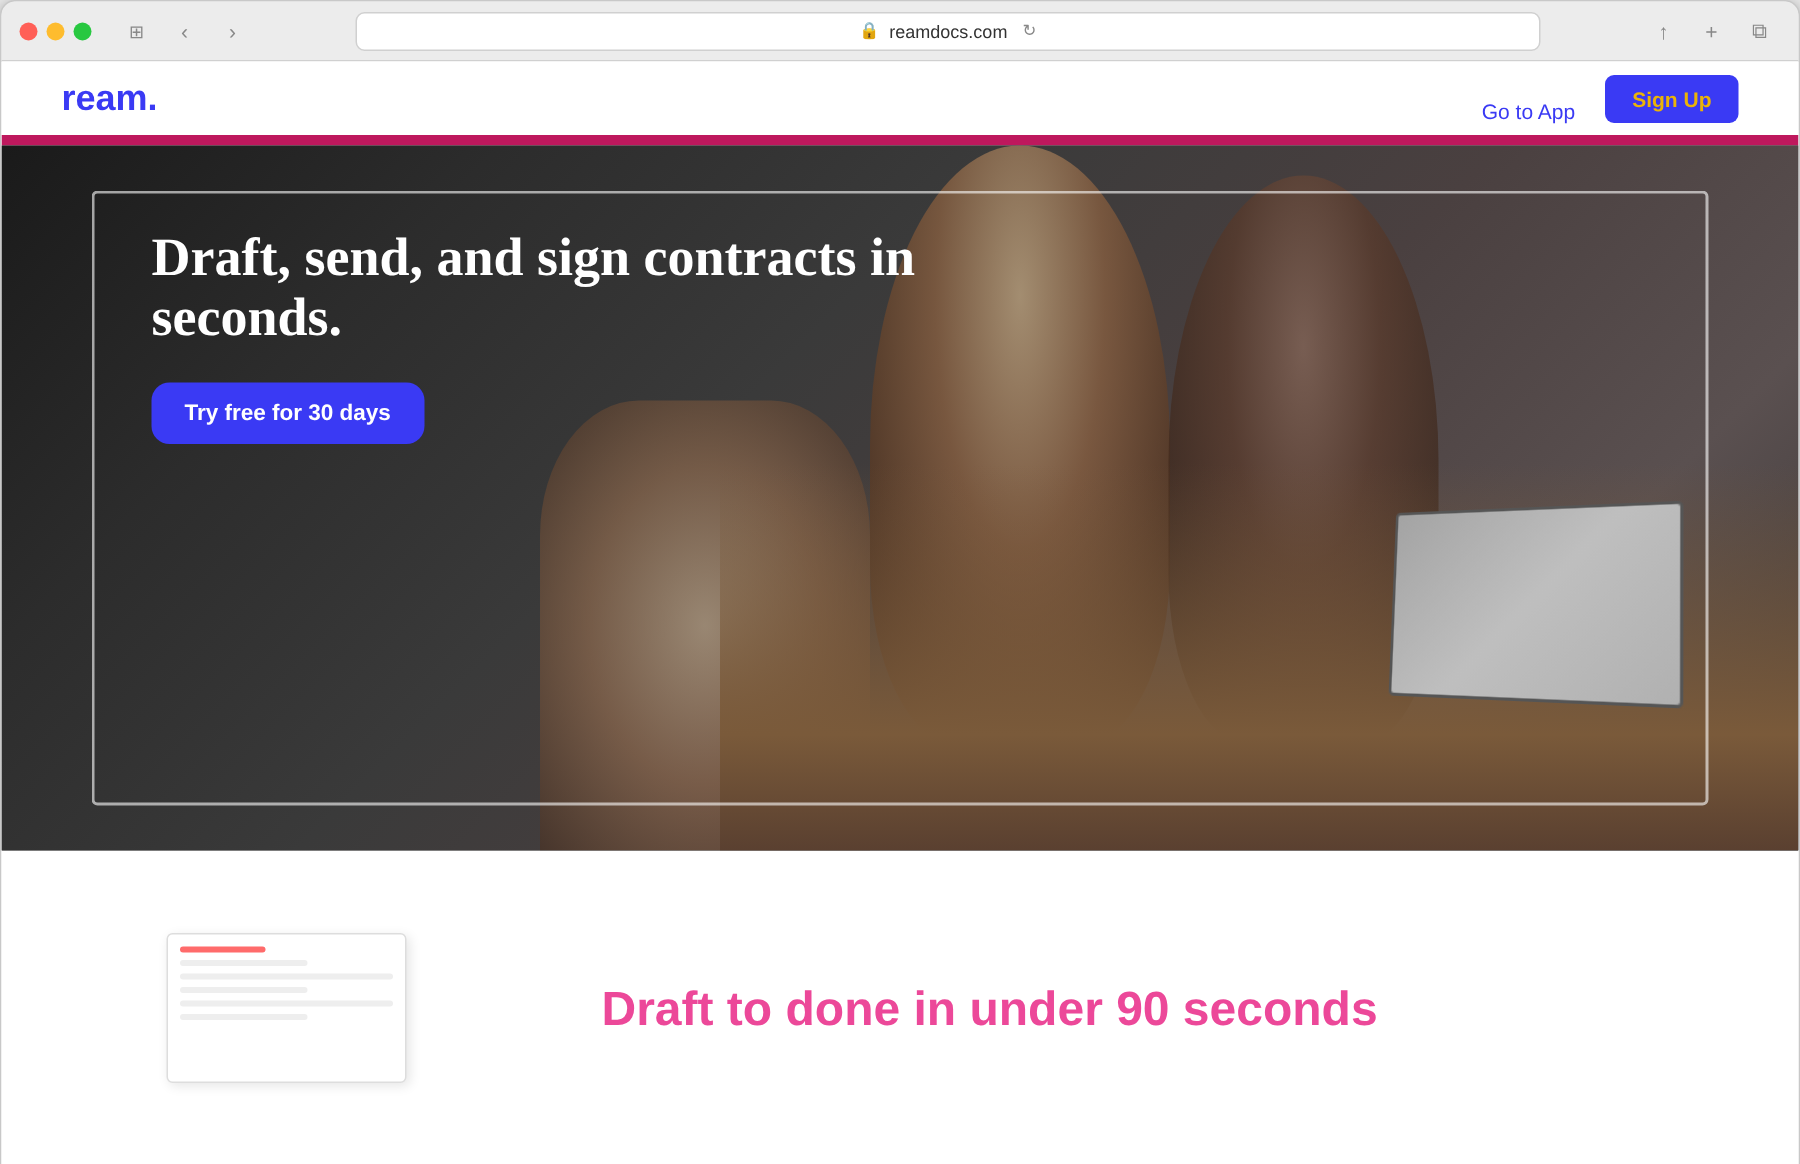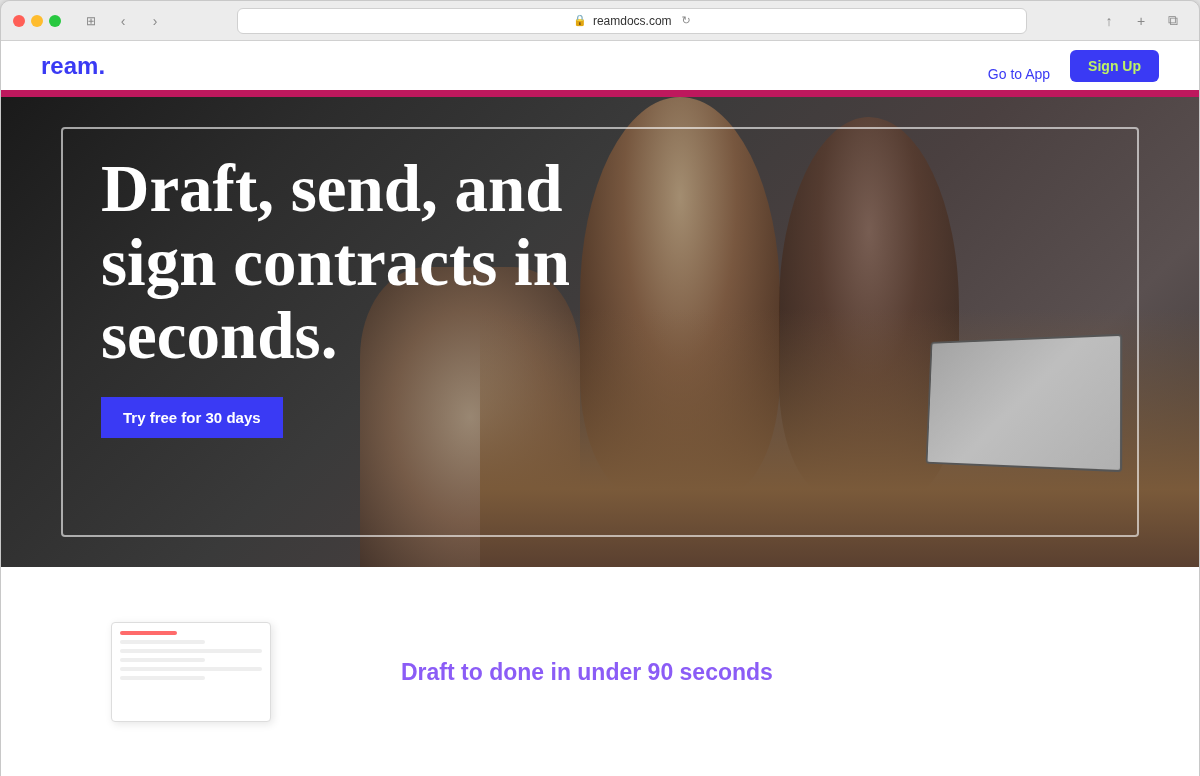--- a/index.html
+++ b/index.html
@@ -164,21 +164,21 @@
 
     .go-to-app {
       font-size: 14px;
       color: #3a3af4;
       cursor: pointer;
       text-decoration: none;
     }
 
     .sign-up-btn {
       background: #3a3af4;
-      color: #bef264;
+      color: #eab308;
       border: none;
       border-radius: 6px;
       padding: 8px 18px;
       font-size: 14px;
       font-weight: 600;
       cursor: pointer;
     }
 
     
     .hero {
@@ -286,41 +286,41 @@
     
     .hero-content {
       position: absolute;
       top: 55px;
       left: 100px;
       width: 520px;
       z-index: 10;
     }
 
     .hero-title {
-      font-size: 67px;
+      font-size: 36px;
       font-weight: 800;
       color: white;
       line-height: 1.1;
       margin-bottom: 24px;
       font-family: Georgia, serif;
     }
 
     .hero-subtitle {
       font-size: 15px;
       color: rgba(255,255,255,0.9);
       line-height: 1.65;
       margin-bottom: 36px;
       max-width: 420px;
     }
 
     .cta-btn {
       background: #3a3af4;
       color: white;
       border: none;
-      border-radius: 0;
+      border-radius: 12px;
       padding: 12px 22px;
       font-size: 15px;
       font-weight: 600;
       cursor: pointer;
     }
 
     
     .bottom-section {
       background: white;
       height: calc(776px - 40px - 56px - 470px);
@@ -357,23 +357,23 @@
     }
 
     .doc-line.short { width: 60%; }
     .doc-line.red { background: #ff6b6b; width: 40%; }
 
     .bottom-right {
       flex: 1;
     }
 
     .bottom-title {
-      font-size: 23px;
+      font-size: 32px;
       font-weight: 700;
-      color: #8b5cf6;
+      color: #ec4899;
     }
   </style>
 </head>
 <body>
 
 <div class="browser-chrome">
   <div class="browser-titlebar">
     <div class="traffic-lights">
       <div class="traffic-light red"></div>
       <div class="traffic-light yellow"></div>

